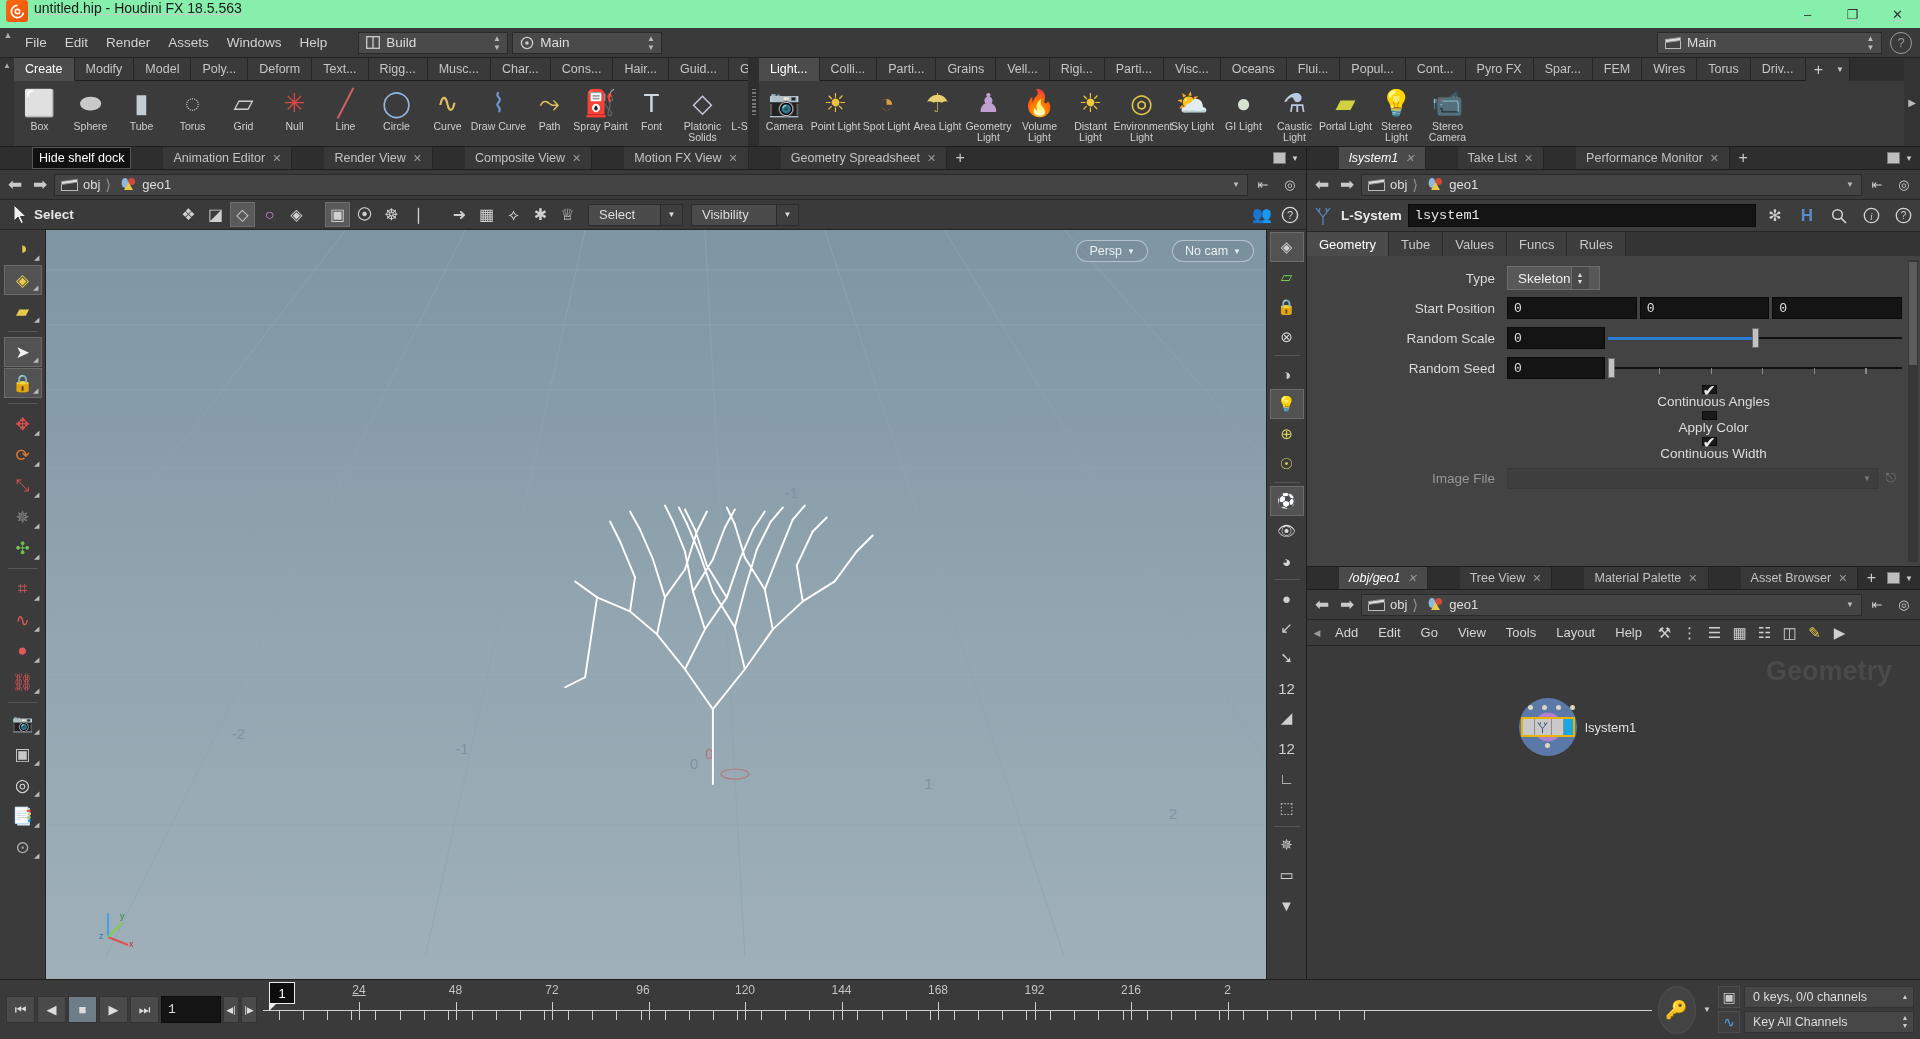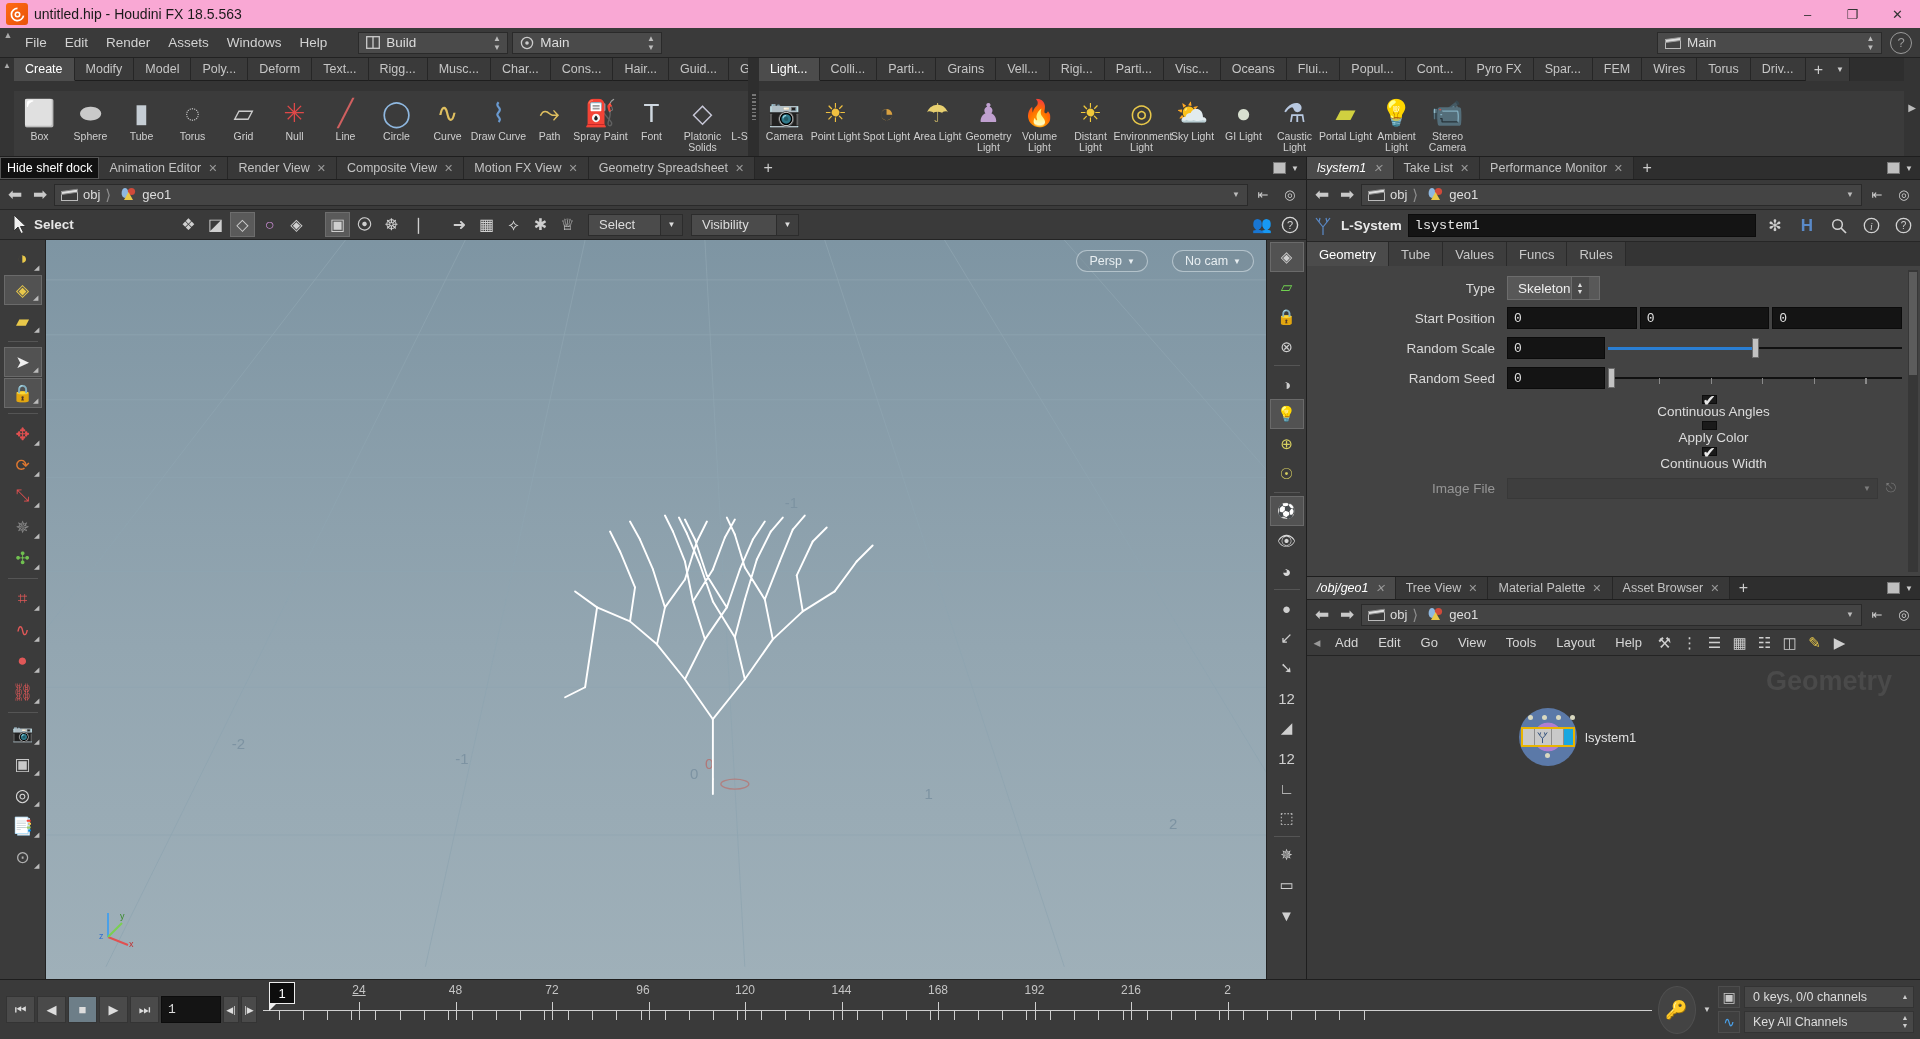--- a/index.html
+++ b/index.html
@@ -5,21 +5,21 @@
   * { box-sizing: border-box; margin:0; padding:0; }
   html,body { width:1920px; height:1039px; overflow:hidden; }
   body {
     font-family: "Liberation Sans", sans-serif;
     background:#3c3c3c; color:#c8c8c8; font-size:13px;
     -webkit-font-smoothing:antialiased;
   }
   .app { width:1920px; height:1039px; display:flex; flex-direction:column; background:#2b2b2b; }
 
   
-  .titlebar { height:28px; background:#f9a8d4; display:flex; align-items:center; flex:0 0 28px; }
+  .titlebar { height:28px; background:#86efac; display:flex; align-items:flex-start; flex:0 0 28px;text-decoration:underline; }
   .tb-logo { width:22px;height:22px;margin:0 6px 0 6px;background:linear-gradient(135deg,#ff6a13,#e8530a);
              border-radius:3px;display:flex;align-items:center;justify-content:center;}
   .tb-logo svg{display:block}
   .tb-title { color:#1a1a1a; font-size:14px; flex:1; }
   .tb-btns { display:flex; height:28px; }
   .tb-btn { width:45px;height:28px;display:flex;align-items:center;justify-content:center;color:#333;font-size:13px;}
 
   
   .menubar { height:30px; background:#3a3a3a; display:flex; align-items:center; flex:0 0 30px;
              border-bottom:1px solid #222; }
@@ -32,21 +32,21 @@
   .desk-combo .lbl { flex:1; font-size:13.5px; color:#ddd; }
   .desk-combo .arrows { width:18px; text-align:center; color:#bbb; font-size:8px; line-height:9px; padding-right:3px;}
   .menubar .spacer { flex:1; }
   .help-q { width:22px;height:22px;border-radius:50%;border:1.6px solid #9a9a9a;color:#9a9a9a;
             display:flex;align-items:center;justify-content:center;font-size:13px;margin:0 8px; }
 
   
   .shelfwrap { flex:0 0 88px; display:flex; background:#343434; border-bottom:1px solid #1e1e1e; }
   .shelf-arrow { width:14px; background:#343434; display:flex;align-items:flex-start;justify-content:center;
                  color:#aaa; font-size:8px; padding-top:3px; }
-  .shelf-col { display:flex; flex-direction:column;gap:10px; }
+  .shelf-col { display:flex; flex-direction:column; }
   .shelf-tabs { height:23px; display:flex; align-items:stretch; background:#2e2e2e; }
   .sh-tab { padding:0 11px; display:flex;align-items:center; font-size:12.5px; color:#c6c6c6;
             background:#3a3a3a; border-right:1px solid #262626; border-bottom:1px solid #1e1e1e; white-space:nowrap; }
   .sh-tab.active { background:#4c4c4c; color:#fff; border-bottom:1px solid #4c4c4c; }
   .sh-plus { width:26px;display:flex;align-items:center;justify-content:center;font-size:16px;color:#ccc;background:#3a3a3a;}
   .sh-caret { width:18px;display:flex;align-items:center;justify-content:center;font-size:8px;color:#ccc;background:#3a3a3a;
               border-right:1px solid #262626;}
   .shelf-items { height:65px; display:flex; align-items:flex-start; background:#3b3b3b; padding-top:2px; overflow:hidden; }
   .sh-item { width:51px; height:62px; display:flex; flex-direction:column; align-items:center; justify-content:flex-start;
              padding-top:3px; }
@@ -59,21 +59,21 @@
 
   
   .main { flex:1; display:flex; min-height:0; }
   .left-pane { width:1307px; display:flex; flex-direction:column; min-width:0; border-right:1px solid #1e1e1e; }
   .right-pane { flex:1; display:flex; flex-direction:column; min-width:0; }
 
   
   .panetabs { height:23px; display:flex; align-items:stretch; background:#2e2e2e; border-bottom:1px solid #1e1e1e;
               position:relative; }
   .ptab { padding:0 10px; display:flex;align-items:center;gap:7px; font-size:12.5px; color:#c2c2c2;
-          background:#383838; border-right:1px solid #262626; white-space:nowrap; }
+          background:#383838; border-right:1px solid #262626; white-space:nowrap;margin-left:32px; }
   .ptab.active { background:#4a4a4a; color:#fff; }
   .ptab.active.italic { font-style:italic; }
   .ptab .x { font-size:11px; color:#9a9a9a; }
   .ptab-plus { width:26px; display:flex;align-items:center;justify-content:center;font-size:16px;color:#ccc; }
   .ptab-right { margin-left:auto; display:flex; align-items:center; gap:2px; padding-right:4px; }
   .mini-sq { width:13px;height:12px;background:#bfbfbf;border:1px solid #777; }
   .mini-caret { font-size:8px;color:#ccc;width:14px;text-align:center; }
 
   
   .pathbar { height:30px; background:#3a3a3a; display:flex; align-items:center; padding:0 4px; gap:3px;
@@ -438,21 +438,21 @@
           <div class="sh-item">
             <div class="gl" style="color: rgb(184, 200, 224);">⚗</div>
             <div class="cap">Caustic Light</div>
           </div>
           <div class="sh-item">
             <div class="gl" style="color: rgb(208, 208, 64);">▰</div>
             <div class="cap">Portal Light</div>
           </div>
           <div class="sh-item">
             <div class="gl" style="color: rgb(200, 224, 232);">💡</div>
-            <div class="cap">Ambient Light</div>
+            <div class="cap">Stereo Light</div>
           </div>
           <div class="sh-item">
             <div class="gl" style="color: rgb(176, 184, 192);">📹</div>
             <div class="cap">Stereo Camera</div>
           </div>
         </div>
     </div>
     <div class="shelf-right-arrow">▶</div>
   </div>
 

